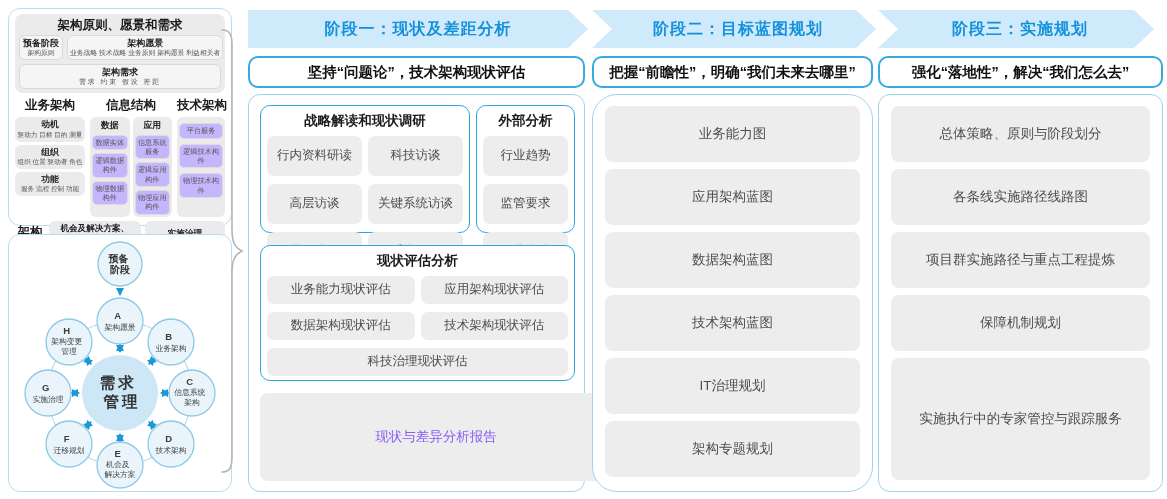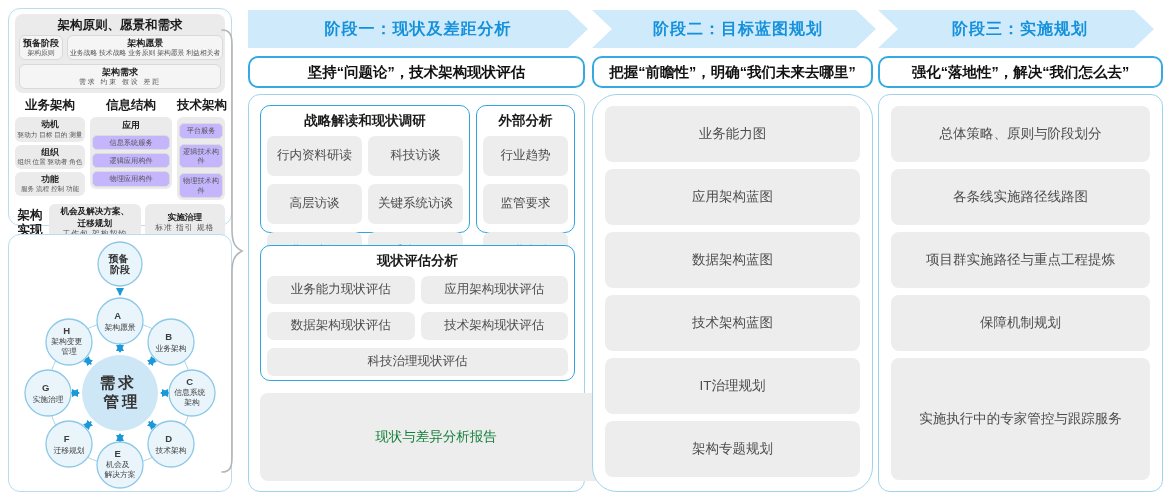--- a/index.html
+++ b/index.html
@@ -73,21 +73,21 @@
   .bluebox{position:absolute;border:1.5px solid #2ea7e0;border-radius:10px;padding:4px 6px;background:#fff;}
   #g1{left:11px;top:10px;width:210px;height:128px;}
   #g2{left:227px;top:10px;width:99px;height:128px;}
   #g3{left:11px;top:150px;width:315px;height:136px;}
   .bb-title{font-size:13.5px;font-weight:bold;color:#1a1a1a;text-align:center;line-height:1.45;margin:1px 0 5px;}
   .grid2{display:grid;grid-template-columns:1fr 1fr;gap:8px 6px;}
   .stack{display:flex;flex-direction:column;gap:8px;}
   .pill{background:#ededed;border-radius:7px;color:#4d4d4d;display:flex;align-items:center;justify-content:center;font-size:12.5px;height:40px;white-space:nowrap;}
   #g3 .pill{height:28px;}
   .span2{grid-column:1 / span 2;}
-  #report{position:absolute;left:11px;top:298px;width:352px;height:88px;background:#ededed;border-radius:8px;display:flex;align-items:center;justify-content:center;font-size:13.5px;color:#15803d;}
+  #report{position:absolute;left:11px;top:298px;width:352px;height:88px;background:#ededed;border-radius:8px;display:flex;align-items:center;justify-content:center;font-size:13.5px;color:#8b5cf6;}
 
   .item{background:#ededed;border-radius:8px;display:flex;align-items:center;justify-content:center;font-size:13.5px;color:#4d4d4d;flex:none;height:56px;text-align:center;padding:0 8px;}
   .item.tall{flex:1;height:auto;}
 </style>
 </head>
 <body>
 
 <div class="stage">
 
   <div class="panel" id="lt">
@@ -122,20 +122,26 @@
         </div>
         <div class="biz-box">
           <div class="t">功能</div>
           <div class="s">服务 流程 控制 功能</div>
         </div>
       </div>
 
       <div class="col-info">
         <div class="sec-h">信息结构</div>
         <div class="info-cols">
+          <div class="gcol">
+            <div class="gcol-h">数据</div>
+            <div class="wpill">数据实体</div>
+            <div class="wpill">逻辑数据构件</div>
+            <div class="wpill">物理数据构件</div>
+          </div>
           <div class="gcol">
             <div class="gcol-h">应用</div>
             <div class="wpill">信息系统服务</div>
             <div class="wpill">逻辑应用构件</div>
             <div class="wpill">物理应用构件</div>
           </div>
         </div>
       </div>
 
       <div class="col-tech">

